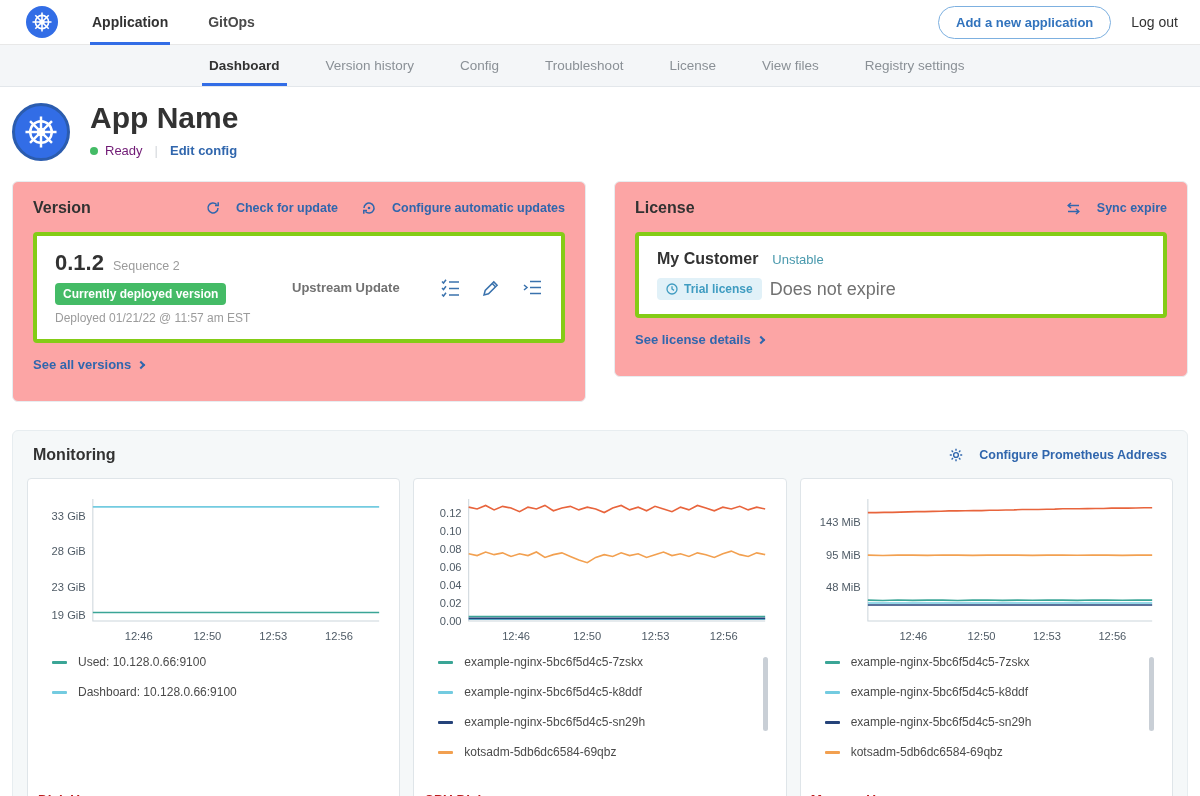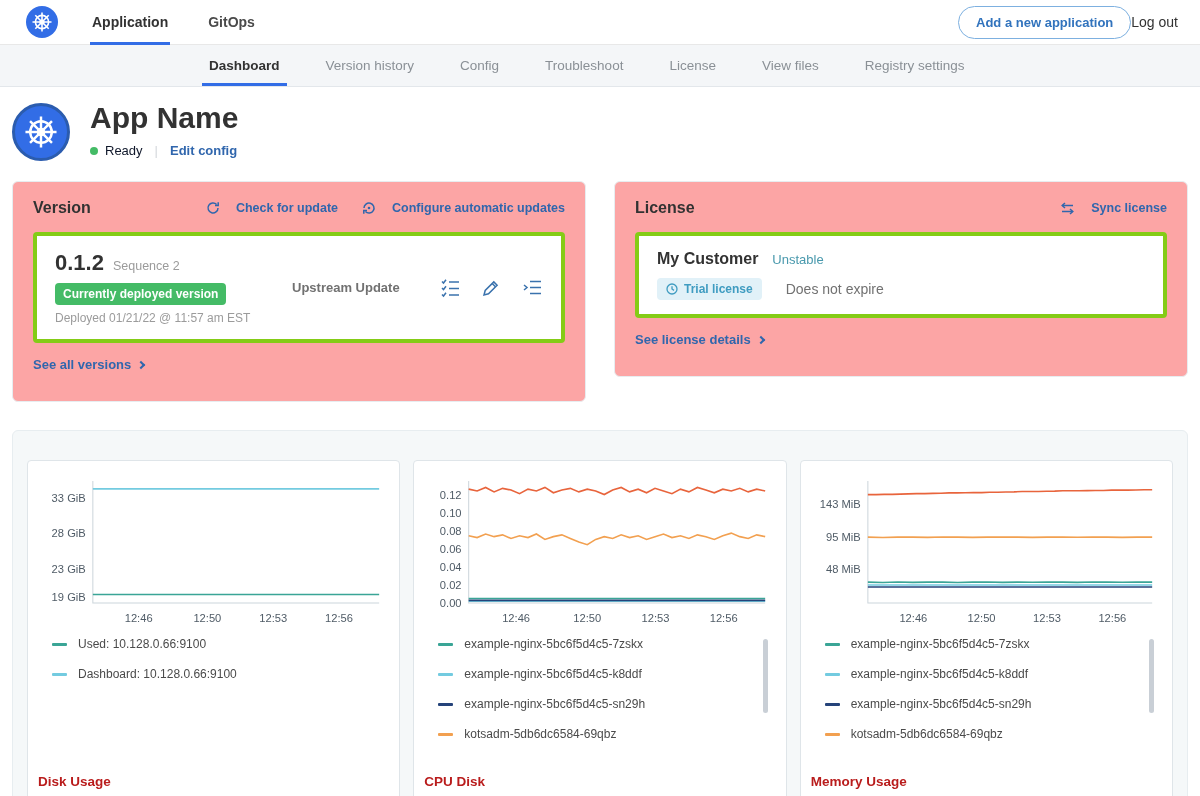--- a/index.html
+++ b/index.html
@@ -9,38 +9,38 @@
     font-family:"Liberation Sans", sans-serif;
     background:#ffffff; color:#323232;
   }
   
   .topnav { height:45px; display:flex; align-items:center; padding:0 22px 0 26px; border-bottom:1px solid #e8e8e8; background:#fff; }
   .logo-sm { width:32px; height:32px; border-radius:50%; background:#326de6; display:flex; align-items:center; justify-content:center; flex:0 0 auto; }
   .topnav-tabs { display:flex; height:45px; margin-left:32px; }
   .topnav-tab { display:flex; align-items:center; padding:0 2px; margin-right:36px; font-size:14px; font-weight:bold; color:#4a4a4a; position:relative; cursor:pointer; }
   .topnav-tab.active { color:#323232; }
   .topnav-tab.active::after { content:""; position:absolute; left:0; right:0; bottom:0; height:3px; background:#326de6; }
-  .topnav-right { margin-left:auto; display:flex; align-items:center; }
+  .topnav-right { margin-left:auto; display:flex; align-items:center; gap:20px; }
   .add-app-btn { background:#fff; border:1px solid #7db0e0; color:#3173bd; font-weight:bold; font-size:13px; border-radius:17px; padding:8px 17px; cursor:pointer; font-family:inherit; }
   .logout { font-size:14px; color:#323232; cursor:pointer; }
 
   
   .subnav { height:42px; background:#f4f6f8; border-bottom:1px solid #e3e7eb; display:flex; align-items:stretch; padding-left:186px; }
   .subnav-tab { display:flex; align-items:center; padding:0 23px; font-size:13.5px; color:#8a9096; position:relative; cursor:pointer; }
   .subnav-tab.active { color:#323232; font-weight:bold; }
   .subnav-tab.active::after { content:""; position:absolute; left:16px; right:16px; bottom:0; height:3px; background:#326de6; }
 
   
   .app-header { display:flex; align-items:flex-start; padding:12px 12px 16px 12px; }
   .logo-lg { width:58px; height:58px; border-radius:50%; background:#326de6; border:3px solid #2b5cae; display:flex; align-items:center; justify-content:center; flex:0 0 auto; margin-top:4px; }
   .app-title-block { margin-left:20px; }
   .app-title { font-size:30px; font-weight:bold; color:#323232; margin:2px 0 8px 0; }
   .status-row { display:flex; align-items:center; font-size:13px; }
   .status-dot { width:8px; height:8px; border-radius:50%; background:#44bb66; margin-right:7px; }
-  .status-text { color:#0f172a; }
+  .status-text { color:#701a75; }
   .status-sep { color:#d3d7db; margin:0 12px; }
   .link { color:#3066ad; font-weight:bold; cursor:pointer; text-decoration:none; }
   .link-sm { font-size:12.5px; }
   .link-md { font-size:13px; }
 
   
   .cards-row { display:flex; gap:28px; padding:4px 12px 0 12px; align-items:flex-start; }
   .card { flex:1; background:#fca5a5; border:1px solid #e7edf0; border-radius:6px; padding:17px 20px 28px 20px; }
   .card-head { display:flex; align-items:center; }
   .card-title { font-size:16px; font-weight:bold; color:#323232; }
@@ -58,21 +58,21 @@
   .ver-icons { margin-left:auto; display:flex; align-items:center; gap:20px; color:#3a72ad; }
   .ver-icons svg { display:block; }
   .card-foot-link { margin-top:14px; display:inline-flex; align-items:center; gap:7px; }
   .chev { width:6px; height:6px; border-right:2px solid #3066ad; border-top:2px solid #3066ad; transform:rotate(45deg); display:inline-block; margin-top:1px; }
 
   .lic-row1 { display:flex; align-items:baseline; }
   .lic-customer { font-size:16px; font-weight:bold; color:#323232; }
   .lic-channel { font-size:13px; color:#4999ad; margin-left:14px; }
   .lic-row2 { display:flex; align-items:center; margin-top:10px; }
   .badge-trial { display:inline-flex; align-items:center; gap:6px; background:#e1f1f8; color:#3f9cc1; font-size:12px; font-weight:bold; border-radius:4px; padding:4px 9px; }
-  .lic-expire { font-size:14px; color:#717171; margin-left:24px; }
+  .lic-expire { font-size:18px; color:#717171; margin-left:8px; }
 
   
   .monitoring { margin:28px 12px 0 12px; background:#f5f8f9; border:1px solid #e7edf0; border-radius:6px; padding:15px 14px 14px 14px; }
   .mon-head { display:flex; align-items:center; padding:0 6px; }
   .mon-title { font-size:16px; font-weight:bold; }
   .mon-link { margin-left:auto; }
   .charts-row { display:flex; gap:13px; margin-top:14px; }
   .chart-box { flex:1; background:#fff; border:1px solid #dfe5e9; border-radius:4px; padding:12px 10px 14px 10px; height:346px; display:flex; flex-direction:column; }
   .chart-plot svg { display:block; width:100%; height:auto; }
   .tick { font-family:"Liberation Sans", sans-serif; font-size:11px; fill:#4f5b66; }
@@ -212,21 +212,21 @@
       <span class="card-head-links">
         <span class="link link-sm icon-link">
           <svg class="icon-svg" width="15" height="13" viewBox="0 0 15 13">
               <g fill="none" stroke="#3066ad" stroke-width="1.5">
                 <path d="M13 3.5H2.5"></path>
                 <path d="M5 1L2.2 3.5 5 6"></path>
                 <path d="M2 9.5h10.5"></path>
                 <path d="M10 7l2.8 2.5L10 12"></path>
               </g>
             </svg>
-          <span>Sync license</span>
+          <span>Sync expire</span>
         </span>
       </span>
     </div>
 
     <div class="inner-box">
       <div class="lic-row1">
         <span class="lic-customer">My Customer</span>
         <span class="lic-channel">Unstable</span>
       </div>
       <div class="lic-row2">
@@ -243,20 +243,32 @@
 
     <span class="link link-md card-foot-link">
       <span>See license details</span>
       <span class="chev"></span>
     </span>
   </div>
 
 </section>
 
 <section class="monitoring">
+  <div class="mon-head">
+    <span class="mon-title">Monitoring</span>
+    <span class="mon-link link link-sm icon-link">
+      <svg class="icon-svg" width="14" height="14" viewBox="0 0 14 14">
+          <g fill="none" stroke="#3066ad" stroke-width="1.4">
+            <circle cx="7" cy="7" r="2.4"></circle>
+            <path d="M7 0.8v2 M7 11.2v2 M0.8 7h2 M11.2 7h2 M2.6 2.6l1.4 1.4 M10 10l1.4 1.4 M11.4 2.6L10 4 M4 10l-1.4 1.4"></path>
+          </g>
+        </svg>
+      <span>Configure Prometheus Address</span>
+    </span>
+  </div>
 
   <div class="charts-row">
 
     <div class="chart-box">
       <div class="chart-plot">
           <svg viewBox="0 0 346 152">
             <path d="M54 8 L54 128 L336 128" fill="none" stroke="#ccd5db"></path>
             <text x="47" y="125.95086705202311" text-anchor="end" class="tick">19 GiB</text>
             <text x="47" y="98.20520231213872" text-anchor="end" class="tick">23 GiB</text>
             <text x="47" y="63.523121387283226" text-anchor="end" class="tick">28 GiB</text>

